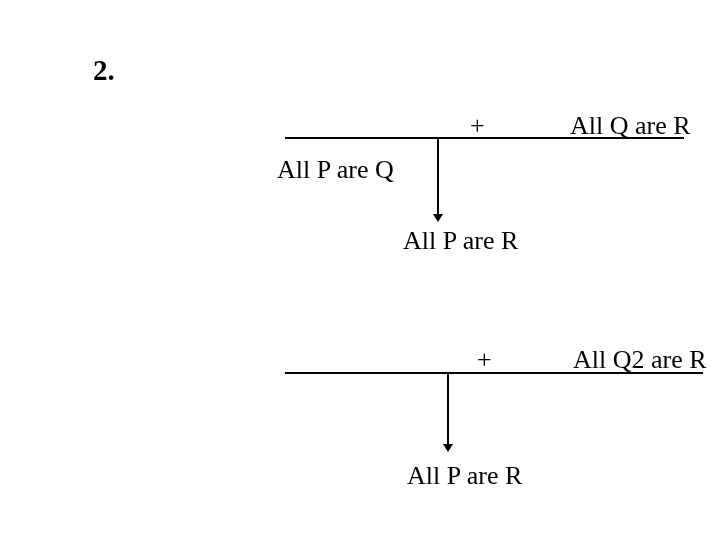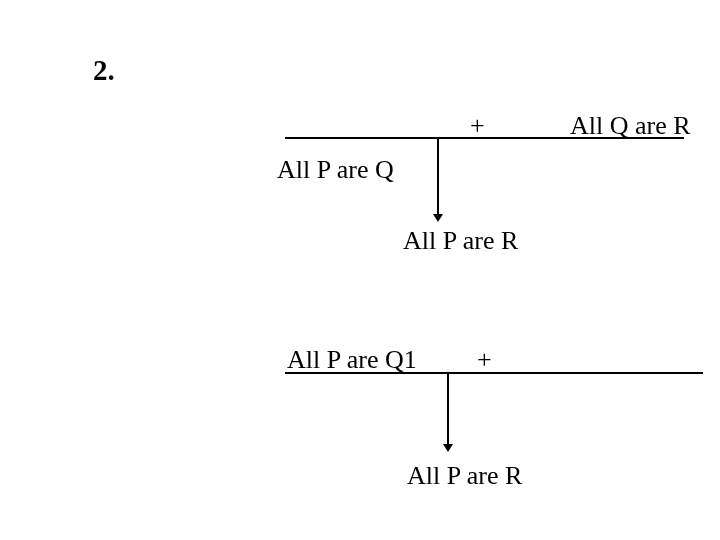--- a/index.html
+++ b/index.html
@@ -56,20 +56,20 @@
 
   <span class="txt" style="left:277px; top:113px;margin-top:44px;">All P are Q</span>
   <span class="txt" style="left:470px; top:113px;">+</span>
   <span class="txt" style="left:570px; top:113px;">All Q are R</span>
   <div class="rule" style="left:285px; top:137px; width:399px;"></div>
   <div class="vline" style="left:437px; top:139px; height:76px;"></div>
   <div class="arrowhead" style="left:433px; top:214px;"></div>
   <span class="txt" style="left:403px; top:228px;">All P are R</span>
 
 
-  <span class="txt" style="left:287px; top:347px;">All P are Q1</span>
   <span class="txt" style="left:477px; top:347px;">+</span>
+  <span class="txt" style="left:573px; top:347px;">All Q2 are R</span>
   <div class="rule" style="left:285px; top:372px; width:418px;"></div>
   <div class="vline" style="left:447px; top:374px; height:70px;"></div>
   <div class="arrowhead" style="left:443px; top:444px;"></div>
   <span class="txt" style="left:407px; top:463px;">All P are R</span>
 
 </div>
 
 </body></html>

